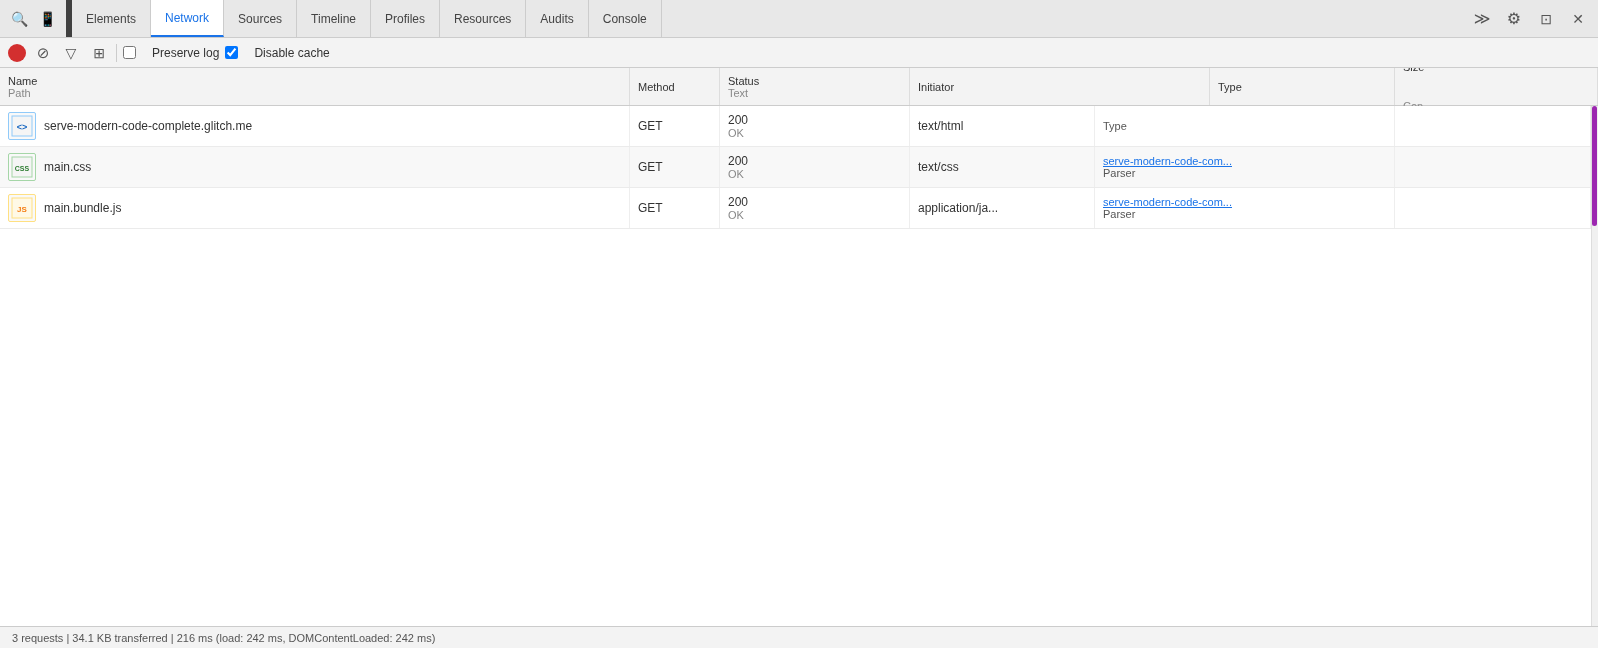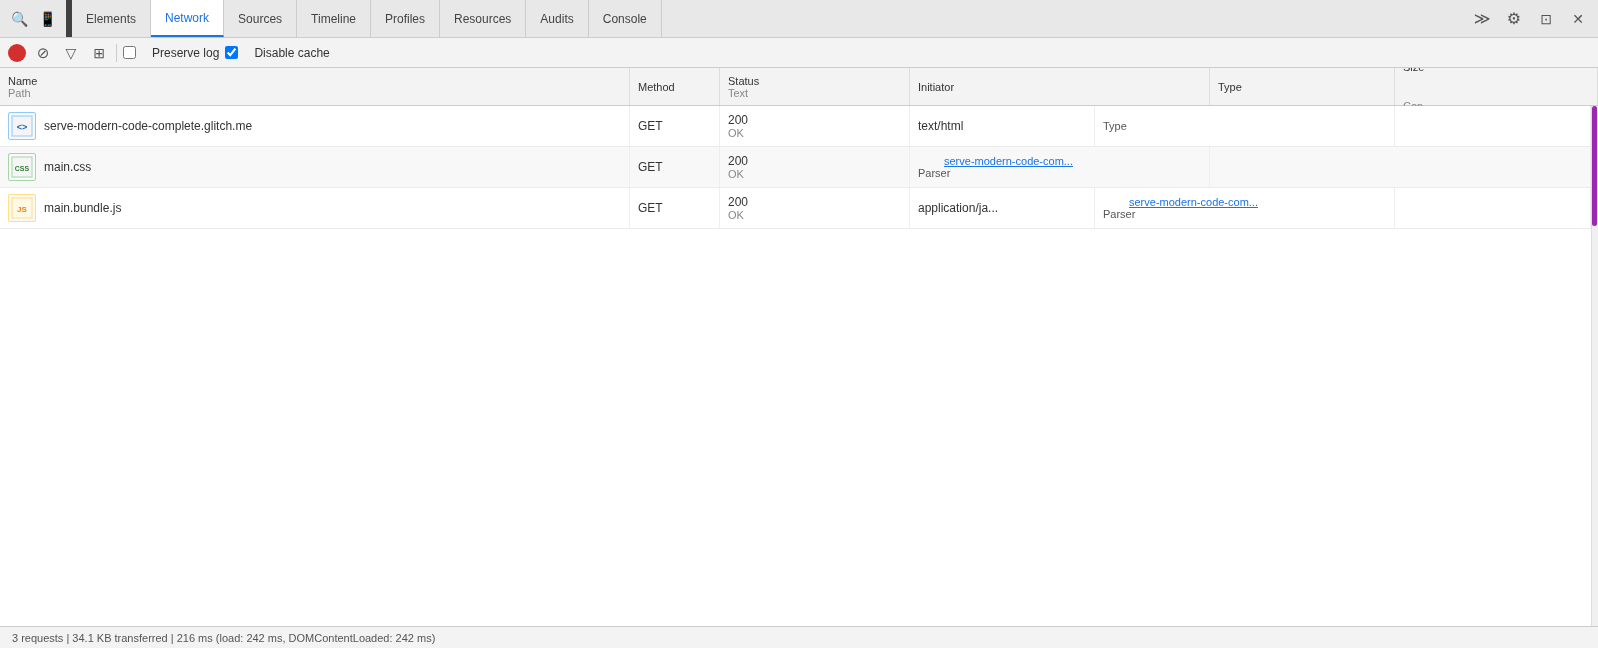--- a/index.html
+++ b/index.html
@@ -181,21 +181,21 @@
       gap: 8px;
     }
     .td-method { width: 90px; min-width: 90px; }
     .td-status { width: 190px; min-width: 190px; flex-direction: column; align-items: flex-start; justify-content: center; gap: 0; }
     .td-type { width: 185px; min-width: 185px; }
     .td-initiator { width: 300px; min-width: 300px; flex-direction: column; align-items: flex-start; justify-content: center; gap: 0; }
     .td-size { flex: 1; }
 
     .status-code { font-size: 12px; color: #333; }
     .status-text { font-size: 11px; color: #888; }
-    .initiator-link { color: #1a73e8; text-decoration: underline; font-size: 11px; margin-left: 26px; }
+    .initiator-link { color: #1a73e8; text-decoration: underline; font-size: 11px; }
     .initiator-sub { font-size: 11px; color: #555; }
 
     
     .file-icon {
       width: 28px; height: 28px;
       border: 1px solid #ccc;
       display: flex; align-items: center; justify-content: center;
       font-size: 9px;
       font-weight: bold;
       flex-shrink: 0;
@@ -371,20 +371,23 @@
           </div>
           <span>main.css</span>
         </div>
         <div class="td td-method">
           <span>GET</span>
         </div>
         <div class="td td-status">
           <span class="status-code">200</span>
           <span class="status-text">OK</span>
         </div>
+        <div class="td td-type">
+          <span>text/css</span>
+        </div>
         <div class="td td-initiator">
           <span class="initiator-link">serve-modern-code-com...</span>
           <span class="initiator-sub">Parser</span>
         </div>
         <div class="td td-size"></div>
       </div>
 
       <div class="table-row">
         <div class="td td-name">
           <div class="file-icon js-icon">

